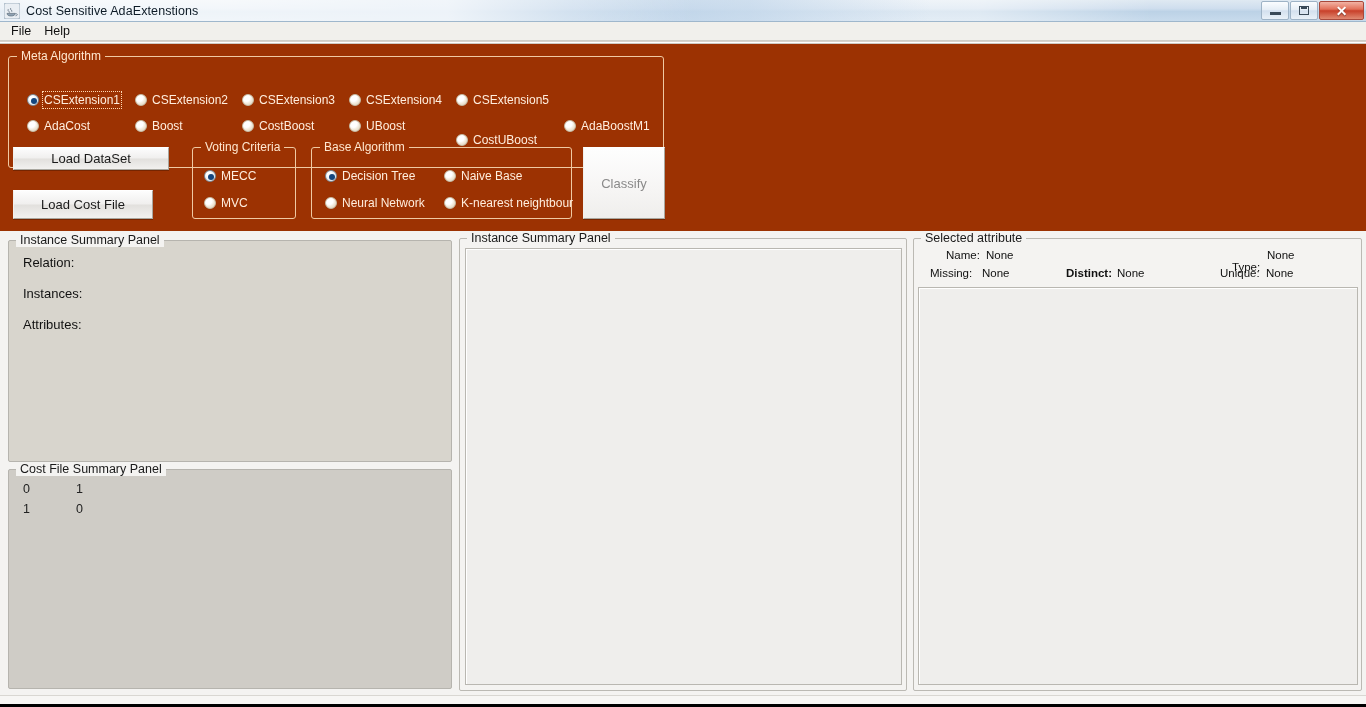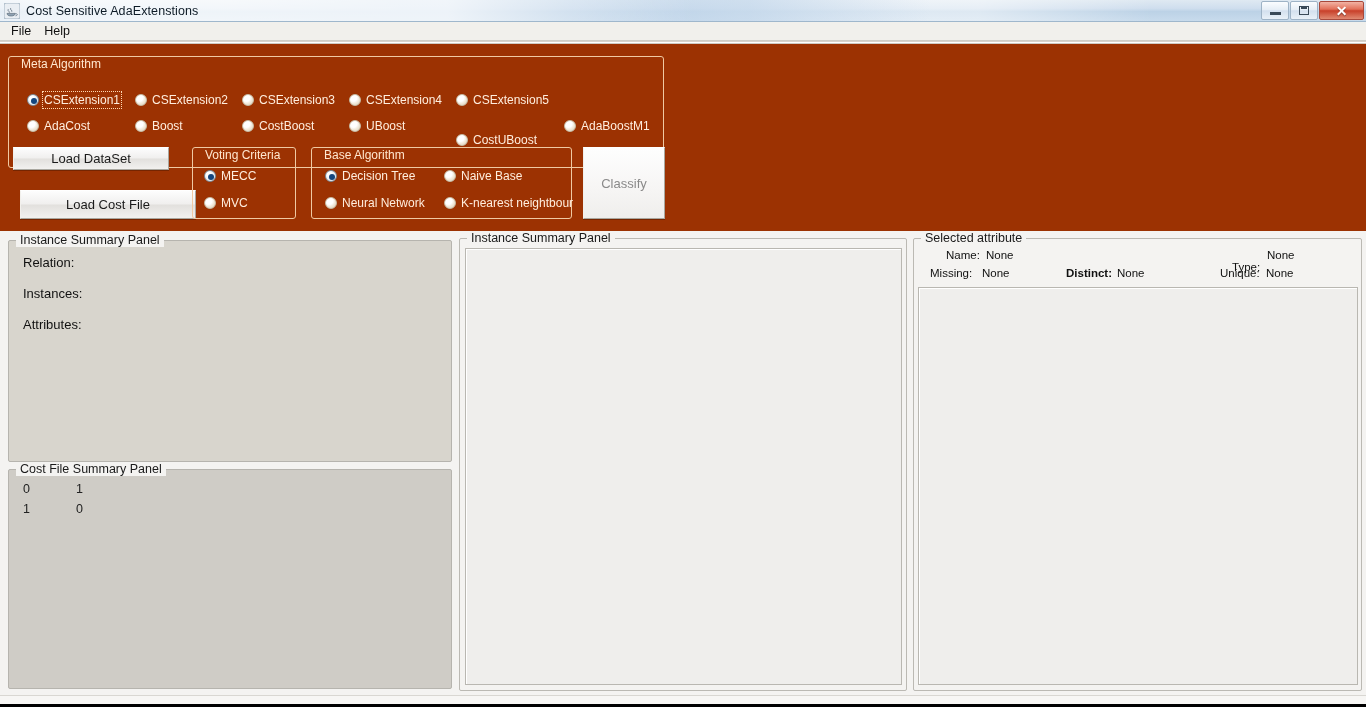--- a/index.html
+++ b/index.html
@@ -102,21 +102,20 @@
     position: absolute;
     border: 1px solid #f0c9a2;
     border-radius: 3px;
   }
   .group > .legend {
     position: absolute; top: -8px; left: 8px;
     padding: 0 4px;
     background: #9c3202;
     font-size: 12px; color: #ffe7cf;
     white-space: nowrap;
-    margin-top: 8px;
   }
 
   
   .radio {
     position: absolute;
     display: flex; align-items: center;
     font-size: 12px; color: #ffeede;
     white-space: nowrap;
     cursor: default;
   }
@@ -308,21 +307,21 @@
       </div>
       <div class="radio" style="left:555px; top:62px;">
         <span class="rdot"></span>
         <span class="rlabel">AdaBoostM1</span>
       </div>
     </div>
 
     <div class="pushbtn" style="left:13px; top:105px; width:156px; height:23px;">
       <span>Load DataSet</span>
     </div>
-    <div class="pushbtn" style="left:20px; top:148px; width:176px; height:29px;">
+    <div class="pushbtn" style="left:13px; top:148px; width:140px; height:29px;">
       <span>Load Cost File</span>
     </div>
 
     <div class="group" style="left:192px; top:105px; width:104px; height:72px;">
       <span class="legend">Voting Criteria</span>
       <div class="radio sel" style="left:11px; top:21px;">
         <span class="rdot"></span>
         <span class="rlabel">MECC</span>
       </div>
       <div class="radio" style="left:11px; top:48px;">

